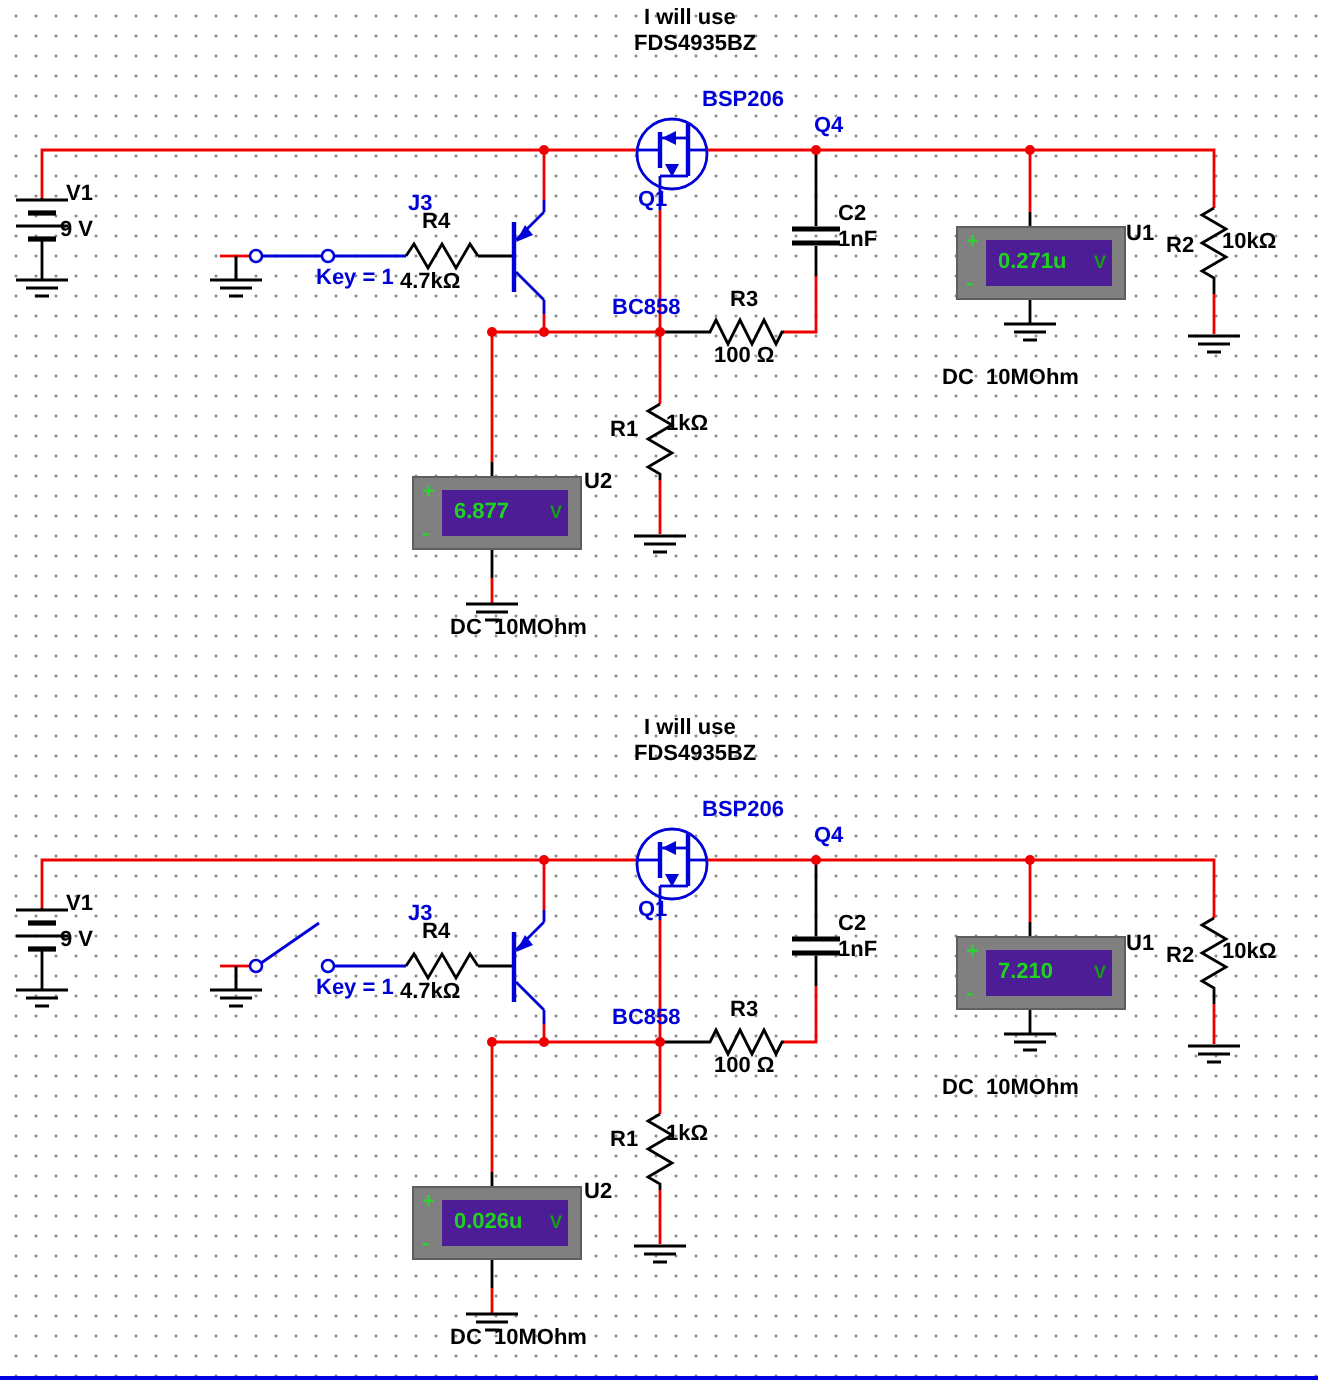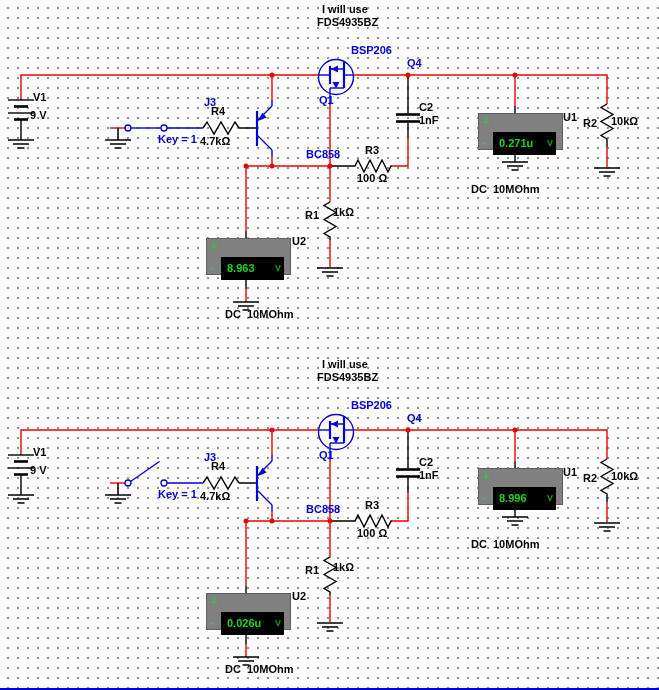--- a/index.html
+++ b/index.html
@@ -12,21 +12,21 @@
   }
   svg{position:absolute;left:0;top:0;}
   .lbl{position:absolute;font-size:11px;font-weight:bold;white-space:pre;line-height:12px;}
   .blk{color:#000000;}
   .blu{color:#0000d8;padding-left:45px;}
   .meter{
     position:absolute;width:85px;height:37px;background:#808080;
     border:1px solid #5e5e5e;box-sizing:border-box;
   }
   .meter .disp{
-    position:absolute;left:14px;top:18px;width:63px;height:23px;background:#000000;
+    position:absolute;left:14px;top:6px;width:63px;height:23px;background:#4c1d95;
     color:#1fd41f;font-size:11px;font-weight:bold;line-height:23px;padding-left:6px;
     box-sizing:border-box;
   }
   .meter .unit{
     position:absolute;right:3px;top:6px;font-size:9px;font-weight:bold;color:#13a013;
     line-height:11px;
   }
   .meter .plus{position:absolute;left:4px;top:1px;color:#2bd42b;font-size:11px;font-weight:bold;}
   .meter .minus{position:absolute;left:4px;bottom:1px;color:#2bd42b;font-size:11px;font-weight:bold;}
   .sheet-border{position:absolute;left:0;bottom:0;width:659px;height:2px;background:#0000e0;}
@@ -188,21 +188,21 @@
     <span class="minus">-</span>
     <div class="disp">
       <span>0.271u</span>
       <span class="unit">V</span>
     </div>
   </div>
   <div class="meter" style="left:206px;top:238px">
     <span class="plus">+</span>
     <span class="minus">-</span>
     <div class="disp">
-      <span>8.963</span>
+      <span>6.877</span>
       <span class="unit">V</span>
     </div>
   </div>
 
   <span class="lbl blk" style="left:322px;top:358px">I will use</span>
   <span class="lbl blk" style="left:317px;top:371px">FDS4935BZ</span>
   <span class="lbl blu" style="left:306px;top:399px">BSP206</span>
   <span class="lbl blu" style="left:362px;top:412px">Q4</span>
   <span class="lbl blk" style="left:33px;top:446px">V1</span>
   <span class="lbl blk" style="left:30px;top:464px">9 V</span>
@@ -222,21 +222,21 @@
   <span class="lbl blk" style="left:611px;top:470px">10kΩ</span>
   <span class="lbl blk" style="left:563px;top:466px">U1</span>
   <span class="lbl blk" style="left:471px;top:538px">DC  10MOhm</span>
   <span class="lbl blk" style="left:292px;top:590px">U2</span>
   <span class="lbl blk" style="left:225px;top:663px">DC  10MOhm</span>
 
   <div class="meter" style="left:478px;top:468px">
     <span class="plus">+</span>
     <span class="minus">-</span>
     <div class="disp">
-      <span>8.996</span>
+      <span>7.210</span>
       <span class="unit">V</span>
     </div>
   </div>
   <div class="meter" style="left:206px;top:593px">
     <span class="plus">+</span>
     <span class="minus">-</span>
     <div class="disp">
       <span>0.026u</span>
       <span class="unit">V</span>
     </div>

